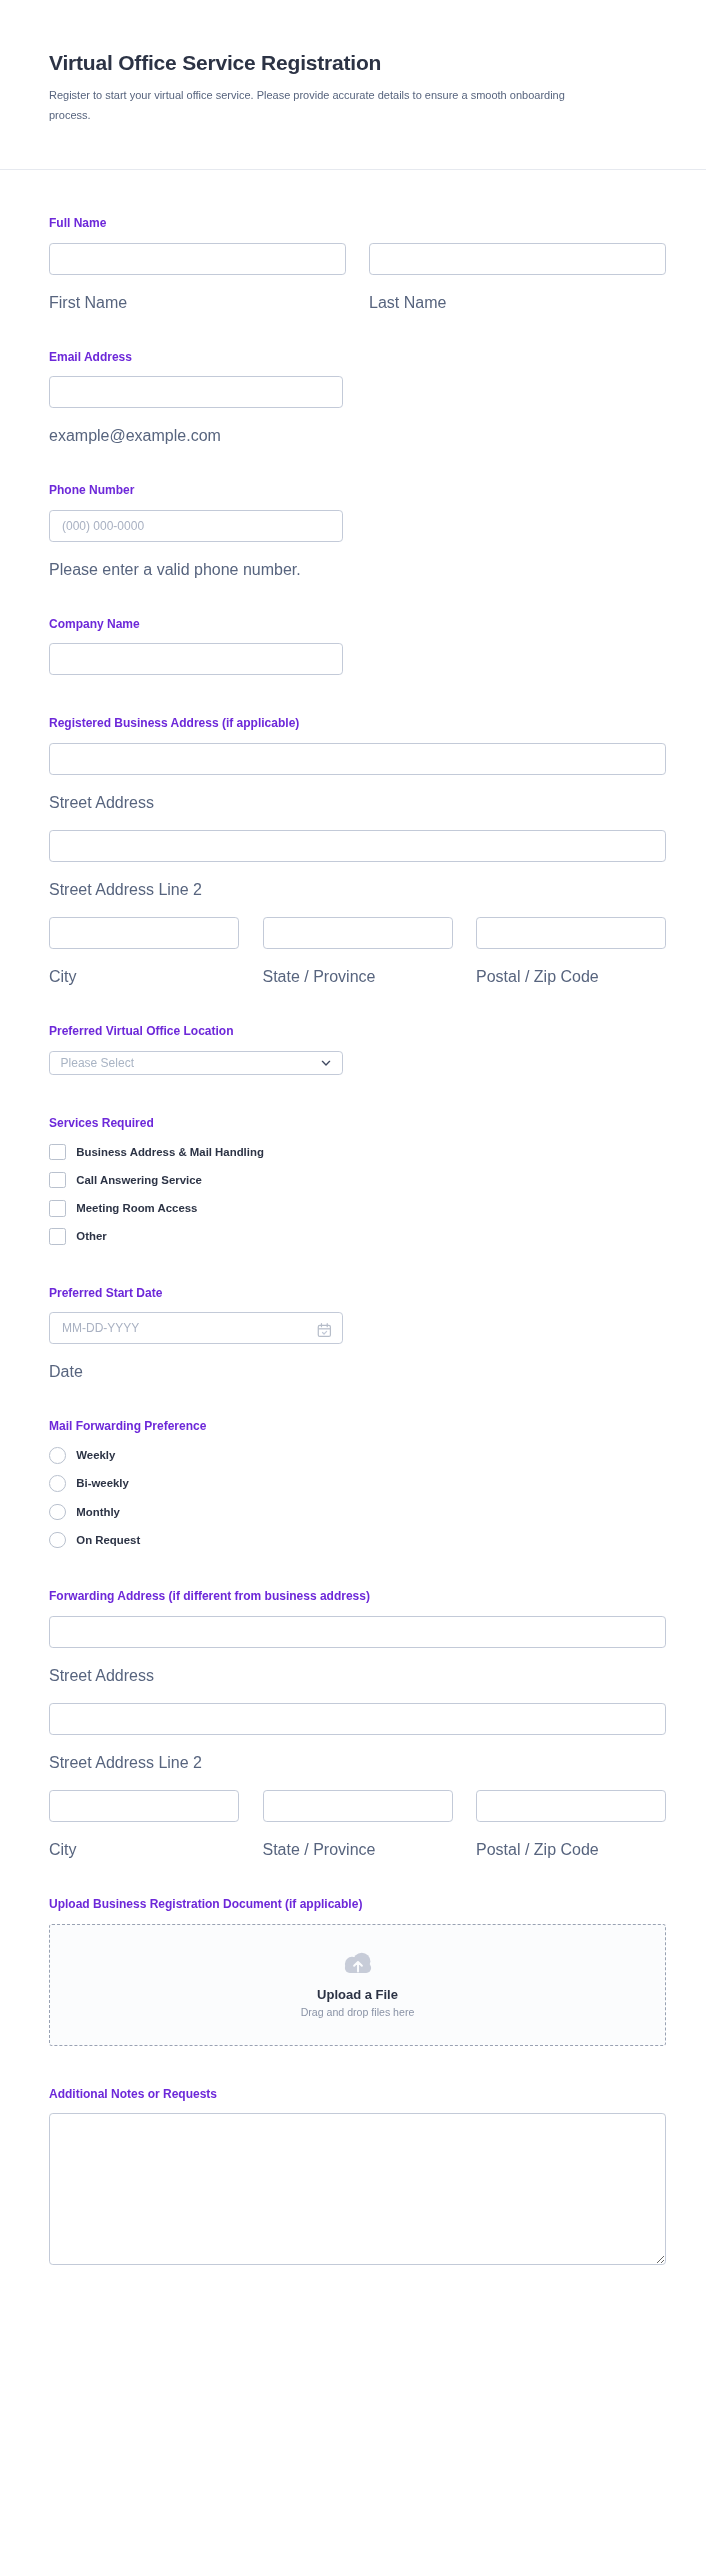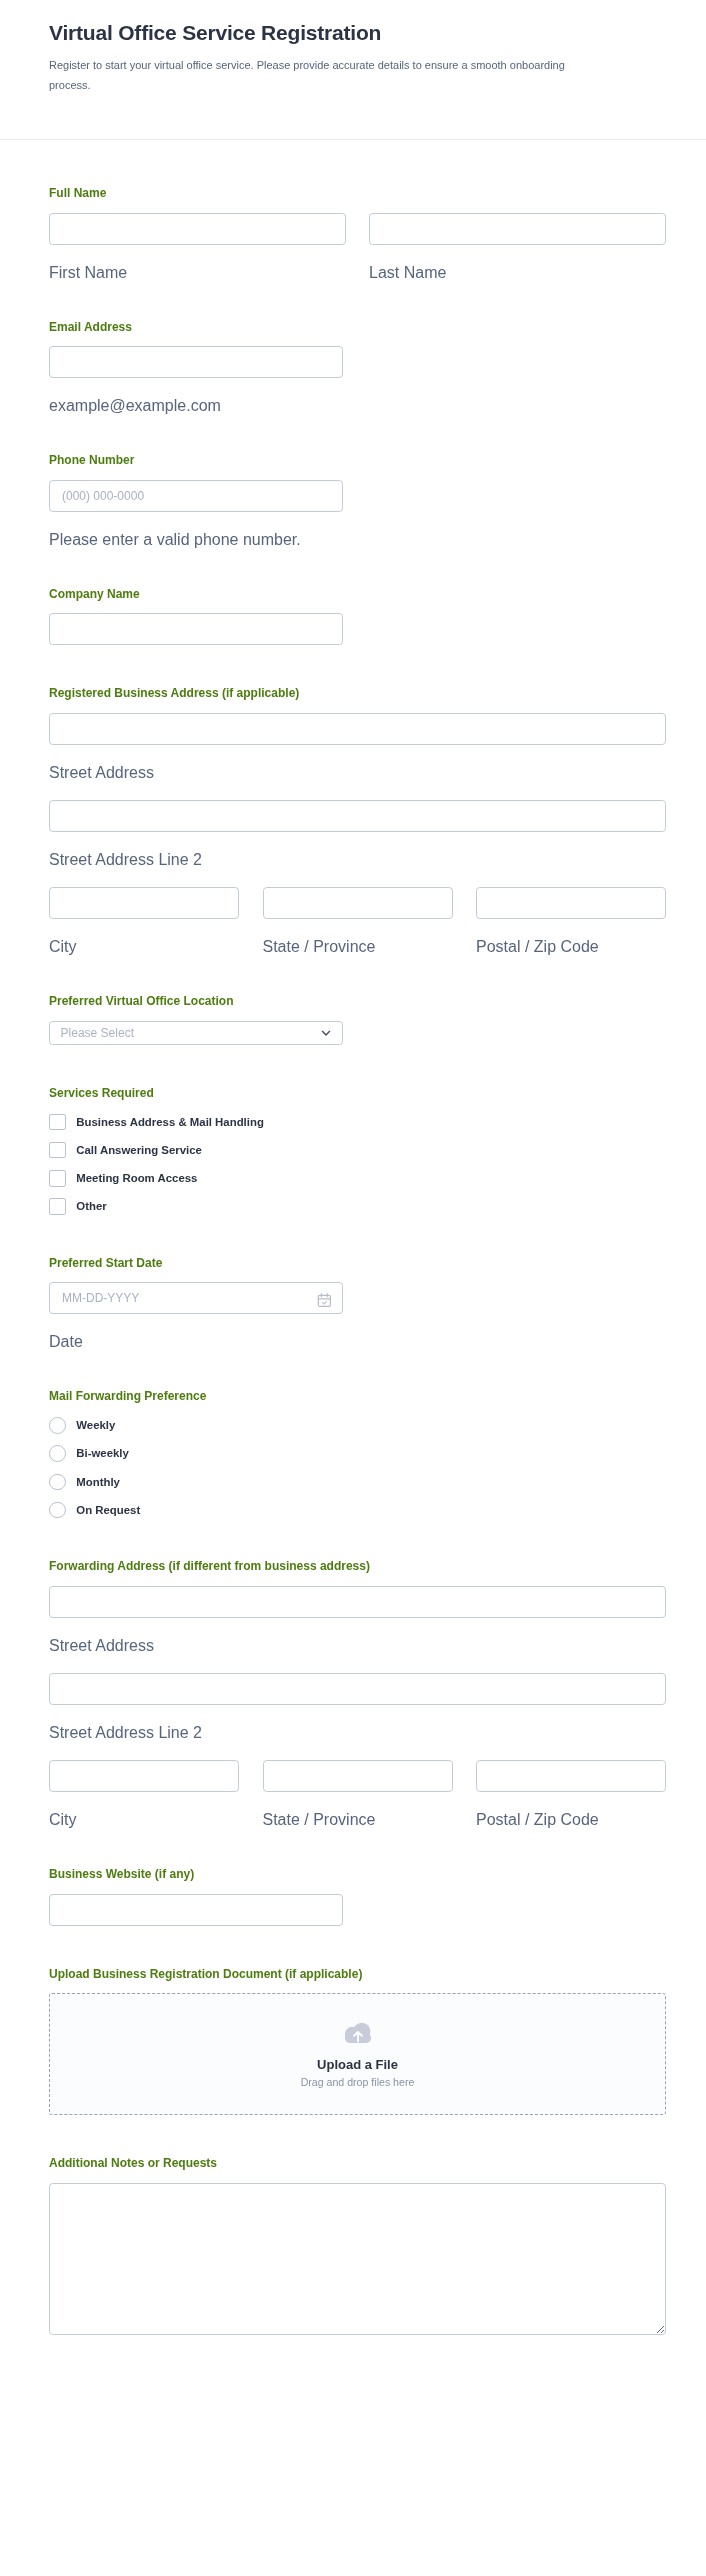--- a/index.html
+++ b/index.html
@@ -6,21 +6,21 @@
   html, body { background: #ffffff; }
   body {
     width: 706px;
     min-height: 2576px;
     font-family: "Liberation Sans", sans-serif;
     color: #2c3345;
   }
   .content { width: 617px; margin-left: 49px; }
 
   
-  .header { padding-top: 19px; }
+  .header { padding-top: 49px; }
   .form-title {
     font-size: 21px;
     line-height: 27px;
     font-weight: 700;
     color: #2c3345;
     letter-spacing: -0.2px;
   }
   .form-subtitle {
     margin-top: 9px;
     font-size: 11px;
@@ -34,21 +34,21 @@
     width: 706px;
   }
 
   
   .form-body { padding-top: 44px; padding-bottom: 228px; }
   .q { margin-bottom: 39px; }
   .qlabel {
     font-size: 12px;
     line-height: 18px;
     font-weight: 600;
-    color: #4d7c0f;
+    color: #6d28d9;
     margin-bottom: 10.6px;
   }
   .input, .textarea, .selectbox {
     border: 0.8px solid #c3cad8;
     border-radius: 3.8px;
     background: #fff;
     font-family: "Liberation Sans", sans-serif;
     font-size: 12px;
     color: #2c3345;
     outline: none;
@@ -276,24 +276,20 @@
           <input class="input" type="text" style="">
           <div class="sublabel">State / Province</div>
         </div>
         <div class="cell">
           <input class="input" type="text" style="">
           <div class="sublabel">Postal / Zip Code</div>
         </div>
       </div>
     </section>
 
-    <section class="q">
-      <div class="qlabel">Business Website (if any)</div>
-      <input class="input half" type="text" style="">
-    </section>
 
     <section class="q">
       <div class="qlabel">Upload Business Registration Document (if applicable)</div>
       <div class="uploadbox">
         <span>
           <svg width="36" height="26.6" viewBox="0 0 48 35">
             <g fill="#c7ccd8">
               <circle cx="16" cy="17" r="9.5"></circle>
               <circle cx="29" cy="13.5" r="11.5"></circle>
               <rect x="6.5" y="16" width="35" height="13" rx="6.5"></rect>

